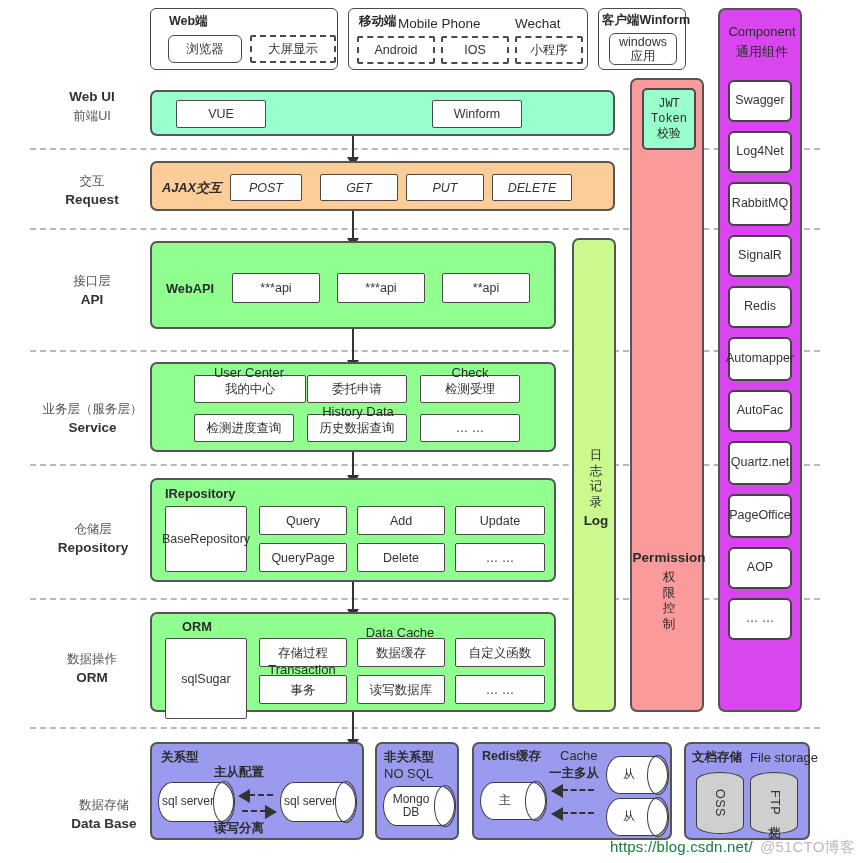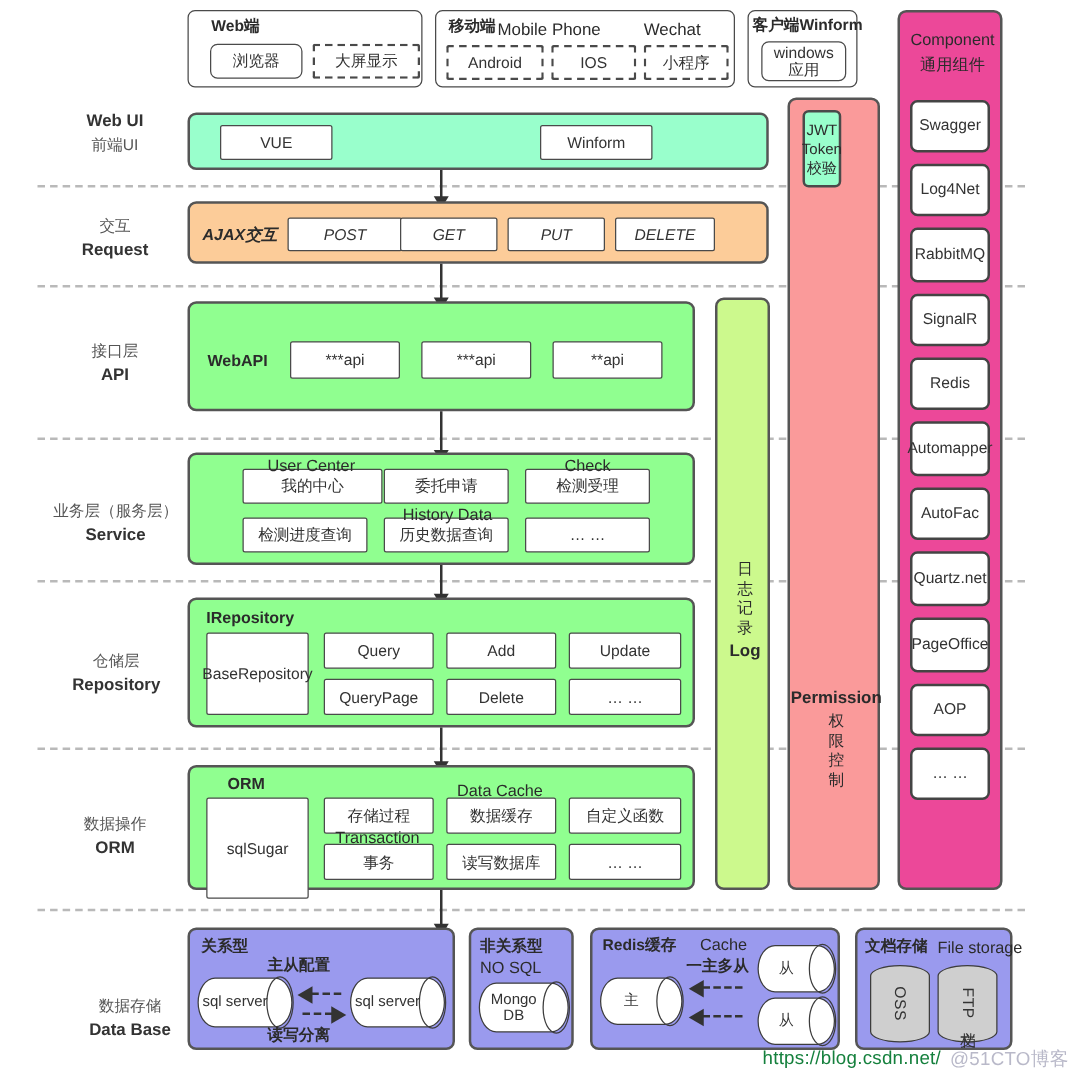--- a/index.html
+++ b/index.html
@@ -26,21 +26,21 @@
   .layer-label .en { display:block; font-size:13.5px; font-weight:bold; color:#333; }
 
   
   .band {
     position:absolute; border:2.2px solid #555; border-radius:7px;
   }
   .band.green-a { background:#99ffcc; }
   .band.orange  { background:#fccc99;font-style:italic; }
   .band.green-b { background:#90ff90; }
   .band.purple  { background:#9a9aee; }
-  .band.blue    { background:#ec4899; }
+  .band.blue    { background:#d946ef; }
   .band.red     { background:#fa9a9a; }
   .band.lgreen  { background:#ccf98d; }
 
   
   .chip {
     position:absolute; background:#ffffff;
     border:1.8px solid #4a4a4a; border-radius:2px;
     display:flex; align-items:center; justify-content:center;
     font-size:12.5px; color:#333; text-align:center; line-height:1.12;
     padding:1px 2px;
@@ -211,21 +211,21 @@
   </div>
 
   <div class="band green-a" style="left:150px; top:90px; width:465px; height:46px;">
     <div class="chip" style="left:24px; top:8px; width:90px; height:28px;">VUE</div>
     <div class="chip" style="left:280px; top:8px; width:90px; height:28px;">Winform</div>
   </div>
   <div class="v-arrow" style="left:352px; top:136px; height:22px;"></div>
 
   <div class="band orange" style="left:150px; top:161px; width:465px; height:50px;">
     <div class="band-tag" style="left:10px; top:17px;">AJAX交互</div>
-    <div class="chip" style="left:78px; top:11px; width:92px; height:27px;">POST</div>
+    <div class="chip" style="left:78px; top:11px; width:72px; height:27px;">POST</div>
     <div class="chip" style="left:168px; top:11px; width:78px; height:27px;">GET</div>
     <div class="chip" style="left:254px; top:11px; width:78px; height:27px;">PUT</div>
     <div class="chip" style="left:340px; top:11px; width:80px; height:27px;">DELETE</div>
   </div>
   <div class="v-arrow" style="left:352px; top:211px; height:28px;"></div>
 
   <div class="band green-b" style="left:150px; top:241px; width:406px; height:88px;">
     <div class="band-tag" style="left:14px; top:38px;">WebAPI</div>
     <div class="chip" style="left:80px; top:30px; width:88px; height:30px;">***api</div>
     <div class="chip" style="left:185px; top:30px; width:88px; height:30px;">***api</div>
@@ -333,21 +333,21 @@
     <div class="vtext" style="left:0; top:208px; width:44px;">
       <span class="ch">日</span>
       <span class="ch">志</span>
       <span class="ch">记</span>
       <span class="ch">录</span>
       <span class="lat">Log</span>
     </div>
   </div>
 
   <div class="band red" style="left:630px; top:78px; width:74px; height:634px;">
-    <div class="jwt-chip" style="left:10px; top:8px; width:31px; height:62px; white-space:pre-line;">JWT
+    <div class="jwt-chip" style="left:10px; top:8px; width:54px; height:62px; white-space:pre-line;font-family:Liberation Mono, monospace;">JWT
 Token
 校验</div>
     <div class="vtext" style="left:0; top:470px; width:74px;">
       <span class="lat" style="margin:0 0 3px 0;">Permission</span>
       <span class="ch">权</span>
       <span class="ch">限</span>
       <span class="ch">控</span>
       <span class="ch">制</span>
     </div>
   </div>

